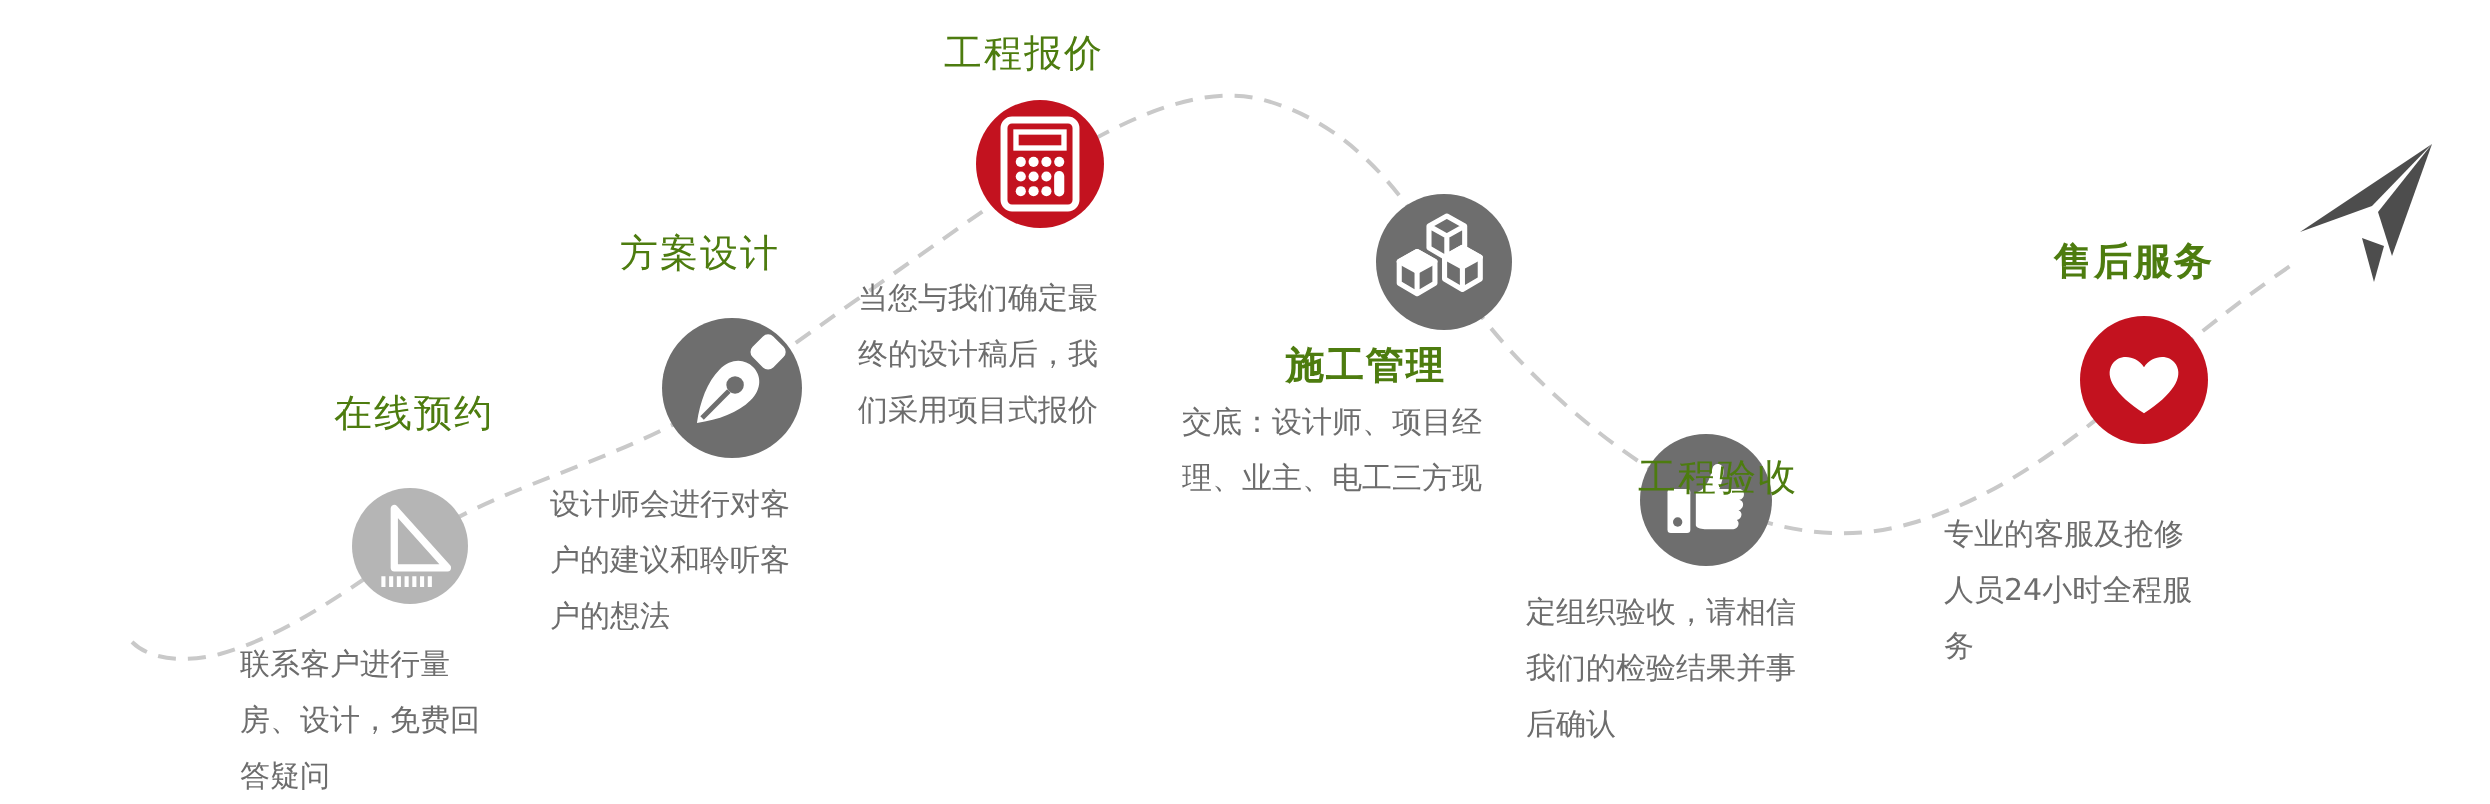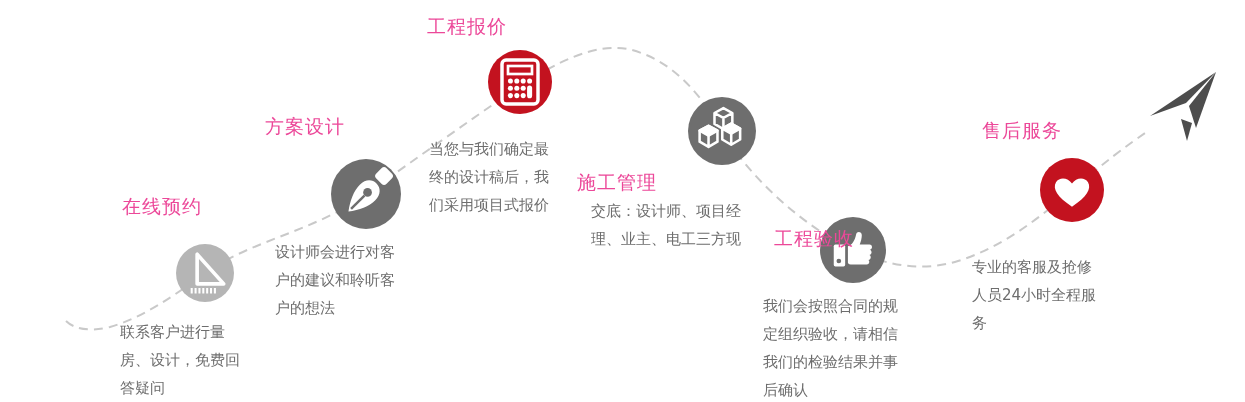--- a/index.html
+++ b/index.html
@@ -3,37 +3,37 @@
 <meta charset="utf-8">
 <style>
   html,body{margin:0;padding:0;background:#fff;}
   .stage{
     position:relative;width:1245px;height:402px;background:#ffffff;overflow:hidden;
     font-family:"DejaVu Sans","Liberation Sans",sans-serif;
   }
   .bg-svg{position:absolute;left:0;top:0;z-index:0;}
   .step{position:absolute;left:0;top:0;width:0;height:0;}
   .step-title{
-    position:absolute;width:170px;z-index:2;
-    font-size:19px;font-weight:400;color:#ec4899;letter-spacing:1px;white-space:nowrap;
+    position:absolute;width:170px;text-align:center;z-index:2;
+    font-size:19px;font-weight:400;color:#4d7c0f;letter-spacing:1px;white-space:nowrap;
   }
   .step-desc{
     position:absolute;width:190px;text-align:left;z-index:2;
     font-size:15px;color:#6d6d6d;line-height:28px;
   }
   .step-desc span{display:block;white-space:nowrap;}
   .circle{position:absolute;z-index:1;}
   .circle svg{display:block;}
   
   .t1{left:122px;top:194px;} .c1{left:176px;top:244px;width:58px;height:58px;} .d1{left:120px;top:318px;}
   .t2{left:265px;top:114px;} .c2{left:331px;top:159px;width:70px;height:70px;} .d2{left:275px;top:238px;}
   .t3{left:427px;top:14px;}  .c3{left:488px;top:50px; width:64px;height:64px;} .d3{left:429px;top:135px;}
-  .t4{left:577px;top:170px;} .c4{left:688px;top:97px; width:68px;height:68px;} .d4{left:591px;top:197px;}
+  .t4{left:598px;top:170px;font-weight:bold;} .c4{left:688px;top:97px; width:68px;height:68px;} .d4{left:591px;top:197px;}
   .t5{left:774px;top:190px;margin-top:36px;} .c5{left:820px;top:217px;width:66px;height:66px;} .d5{left:763px;top:292px;}
-  .t6{left:982px;top:118px;} .c6{left:1040px;top:158px;width:64px;height:64px;} .d6{left:972px;top:253px;}
+  .t6{left:982px;top:118px;font-weight:bold;} .c6{left:1040px;top:158px;width:64px;height:64px;} .d6{left:972px;top:253px;}
 </style>
 </head>
 <body>
 
 <div class="stage">
 
   <svg class="bg-svg" width="1245" height="402" viewBox="0 0 1245 402">
     <path d="M 66 321 C 74 329, 90 332, 110 327 C 142 318, 172 297, 207 272
              C 252 240, 316 231, 368 193 C 412 161, 468 122, 508 94
              C 556 61, 598 41, 632 50 C 668 60, 696 86, 722 131
@@ -147,21 +147,20 @@
           <rect x="10" y="20" width="8.3" height="16" rx="1.2" fill="#fff"></rect>
           <circle cx="13.7" cy="32" r="1.7" fill="#6e6e6e"></circle>
           <path d="M20.3 21.3 C23.2 20.6 25.4 17.2 26.3 12.6 C26.8 10 30.4 10.5 30.4 13.2
                    C30.4 15.4 29.7 17.8 28.9 20 L36 20 C38.4 20 38.4 23.6 36.1 23.9
                    C38.1 24.3 37.9 27.4 35.8 27.7 C37.5 28.2 37.2 31 35.2 31.3
                    C36.4 32 35.9 34.6 33.9 34.6 L23.5 34.6 C22 34.6 20.3 34 20.3 33.2 Z" fill="#fff"></path>
         </g>
       </svg>
     </div>
     <div class="step-desc d5">
-      <span>我们会按照合同的规</span>
       <span>定组织验收，请相信</span>
       <span>我们的检验结果并事</span>
       <span>后确认</span>
     </div>
   </div>
 
   <div class="step">
     <div class="step-title t6">售后服务</div>
     <div class="circle c6">
       <svg viewBox="0 0 48 48" width="100%" height="100%">

